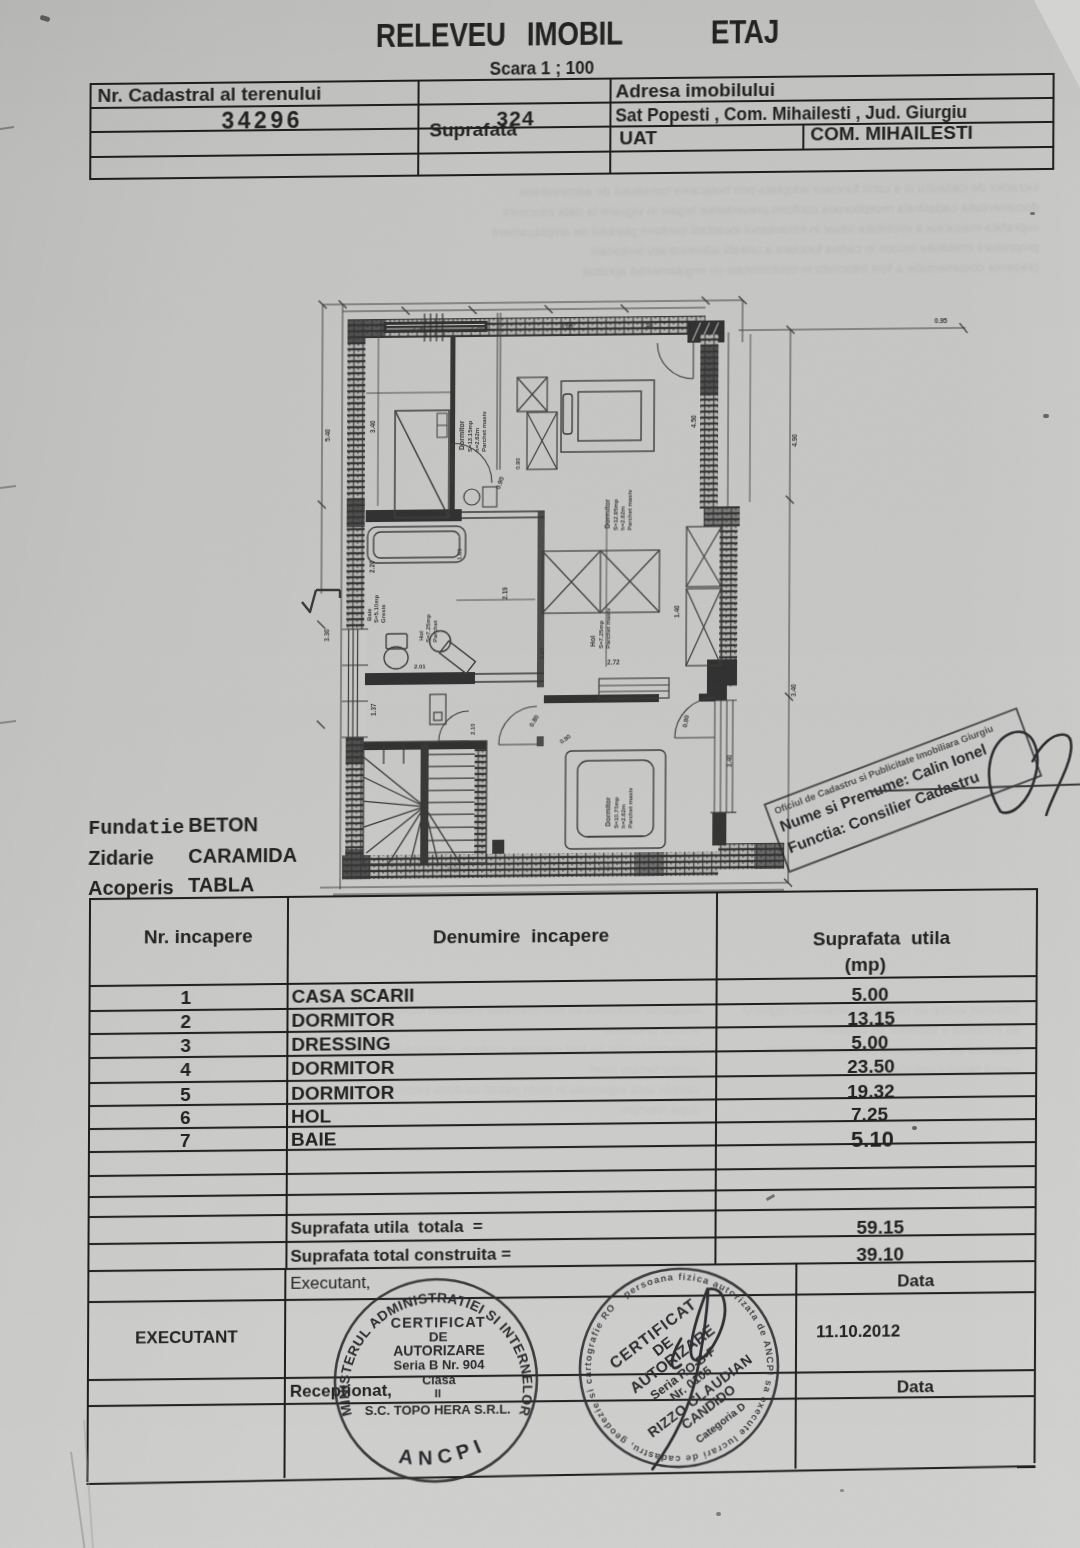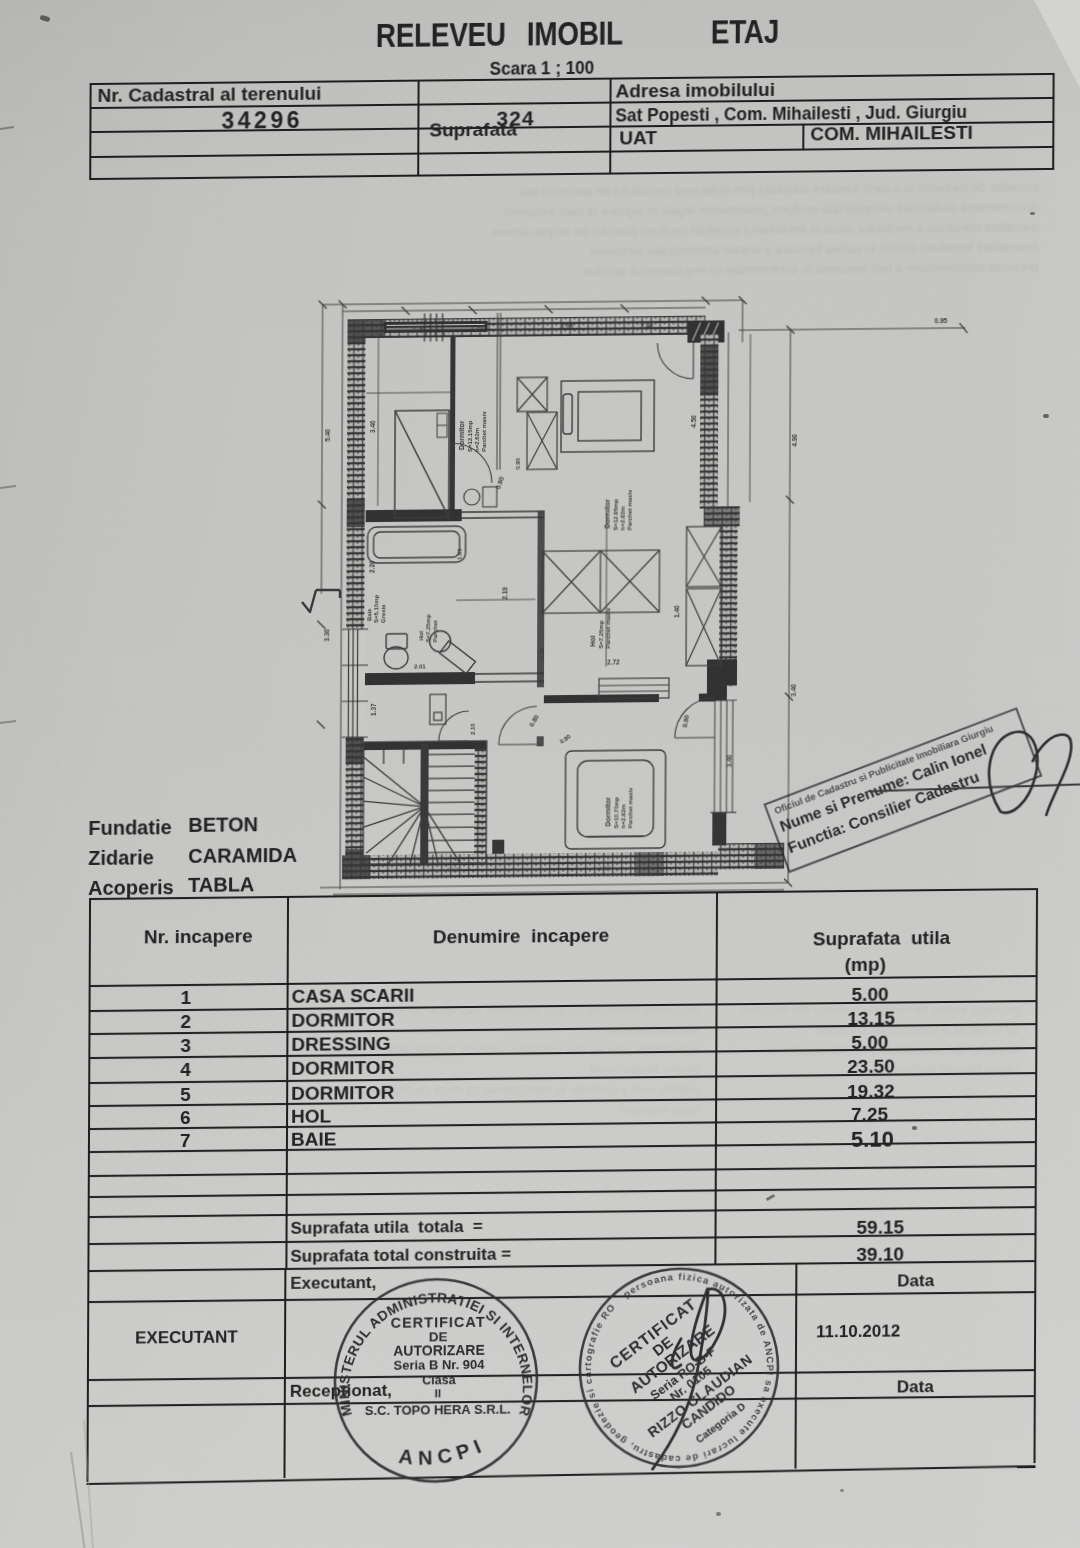--- a/index.html
+++ b/index.html
@@ -61,21 +61,21 @@
 
 <div class="t" style="left:98px;top:86px;font-size:19px;font-weight:700;">Nr. Cadastral al terenului</div>
 <div class="t" style="left:430px;top:88px;font-size:19px;font-weight:700;margin-top:36px;">Suprafata</div>
 <div class="t" style="left:616px;top:87px;font-size:19px;font-weight:700;">Adresa imobilului</div>
 <div class="t" style="left:222px;top:110px;font-size:23px;font-weight:700;letter-spacing:3.5px;">34296</div>
 <div class="t" style="left:497px;top:112px;font-size:21px;font-weight:700;letter-spacing:1px;">324</div>
 <div class="t" style="left:616px;top:111px;font-size:19px;font-weight:700;transform:scaleX(0.91);transform-origin:0 0;">Sat Popesti , Com. Mihailesti , Jud. Giurgiu</div>
 <div class="t" style="left:620px;top:134px;font-size:19px;font-weight:700;">UAT</div>
 <div class="t" style="left:811px;top:132px;font-size:19px;font-weight:700;">COM. MIHAILESTI</div>
 
-<div class="t" style="left:92px;top:818px;font-size:20px;font-weight:700;">Fundatie</div>
+<div class="t" style="left:92px;top:818px;font-size:20px;font-weight:700;font-family:Liberation Mono, monospace;">Fundatie</div>
 <div class="t" style="left:192px;top:816px;font-size:20px;font-weight:700;">BETON</div>
 <div class="t" style="left:92px;top:848px;font-size:20px;font-weight:700;">Zidarie</div>
 <div class="t" style="left:192px;top:847px;font-size:20px;font-weight:700;">CARAMIDA</div>
 <div class="t" style="left:92px;top:878px;font-size:20px;font-weight:700;">Acoperis</div>
 <div class="t" style="left:192px;top:876px;font-size:20px;font-weight:700;">TABLA</div>
 
 <svg style="position:absolute;left:302px;top:301px;filter:blur(0.35px);opacity:0.93;" width="700" height="600" viewBox="300 296 700 600" fill="none">
 <defs>
 <pattern id="br" width="9" height="6" patternUnits="userSpaceOnUse">
 <rect width="9" height="6" fill="#b7b8b5"></rect>
@@ -402,21 +402,21 @@
 <div class="hl" style="left:93px;top:1271px;width:947px;"></div>
 <div class="hl" style="left:93px;top:1302px;width:947px;"></div>
 <div class="hl" style="left:93px;top:1380px;width:947px;"></div>
 <div class="hl" style="left:93px;top:1406px;width:947px;"></div>
 <div class="hl" style="left:93px;top:1484px;width:949px;transform:rotate(-0.48deg);transform-origin:0 0;"></div>
 <div class="vl" style="left:93px;top:1271px;height:212px;"></div>
 <div class="vl" style="left:290px;top:1271px;height:210px;"></div>
 <div class="vl" style="left:801px;top:1271px;height:206px;"></div>
 <div class="vl" style="left:1040px;top:1271px;height:203px;"></div>
 
-<div class="t" style="left:296px;top:1277px;font-size:17px;font-weight:700;">Executant,</div>
+<div class="t" style="left:296px;top:1277px;font-size:17px;font-weight:400;">Executant,</div>
 <div class="t" style="left:903px;top:1281px;font-size:17px;font-weight:700;">Data</div>
 <div class="t" style="left:141px;top:1330px;font-size:17px;font-weight:700;">EXECUTANT</div>
 <div class="t" style="left:822px;top:1331px;font-size:17px;font-weight:600;">11.10.2012</div>
 <div class="t" style="left:296px;top:1385px;font-size:17px;font-weight:600;">Receptionat,</div>
 <div class="t" style="left:903px;top:1387px;font-size:17px;font-weight:700;">Data</div>
 
 <div style="position:absolute;left:767px;top:812px;width:266px;height:70px;border:2px solid rgba(40,40,44,0.75);transform:rotate(-20.4deg);transform-origin:0 0;color:#2b2b2f;">
 <div style="position:absolute;left:6px;top:3px;font-size:9.5px;font-weight:700;white-space:nowrap;opacity:0.8;">Oficiul de Cadastru si Publicitate Imobiliara Giurgiu</div>
 <div style="position:absolute;left:6px;top:17px;font-size:15.5px;font-weight:700;white-space:nowrap;">Nume si Prenume: Calin Ionel</div>
 <div style="position:absolute;left:6px;top:40px;font-size:15.5px;font-weight:700;white-space:nowrap;">Functia: Consilier Cadastru</div>

